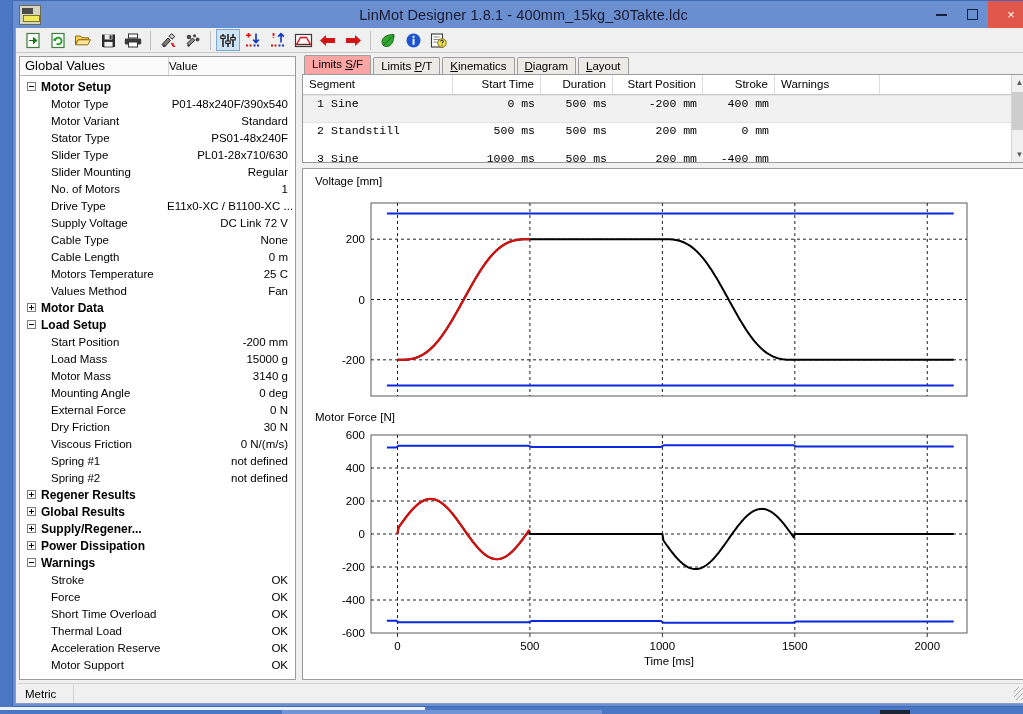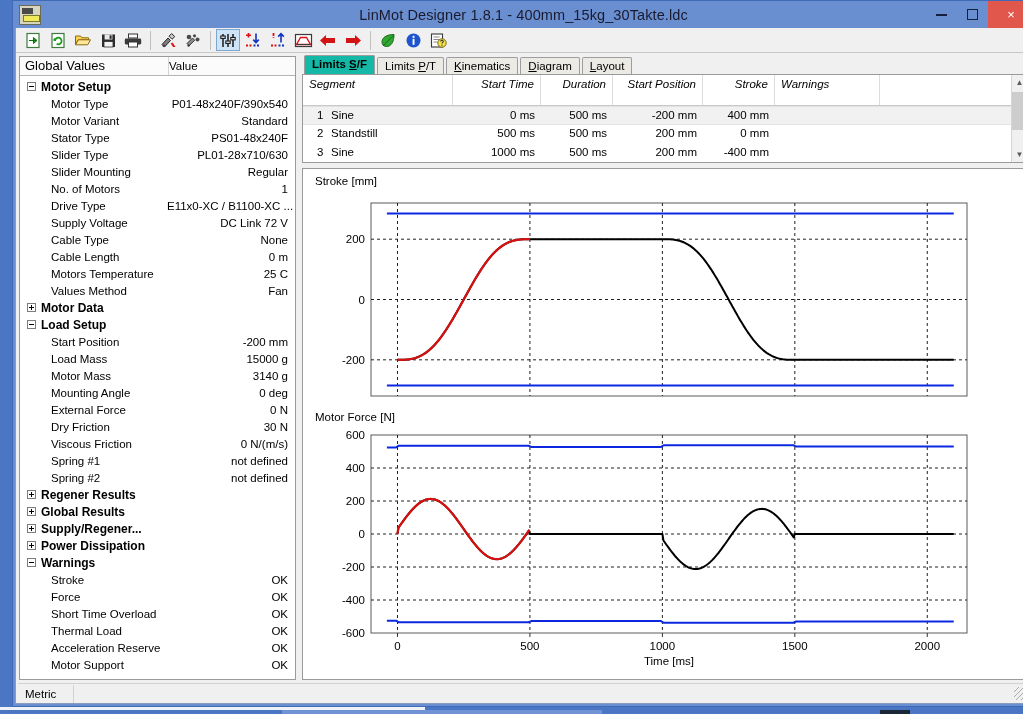--- a/index.html
+++ b/index.html
@@ -118,41 +118,41 @@
   
   #right-panel { flex:1; display:flex; flex-direction:column; min-width:0; padding-right:3px; }
   
   #tab-strip { display:flex; align-items:flex-end; height:18px; padding-left:5px; }
   .tab {
     font-size:11.5px; padding:1px 7px 2px 7px; line-height:14px;
     border:1px solid #9d9d9d; border-bottom:none;
     background:#eceae4; margin-right:2px; color:#000;
     border-radius:2px 2px 0 0; position:relative; top:1px;
   }
-  .tab.selected { background:#14b8a6; top:0; padding-bottom:3px; border-color:#9d9d9d; z-index:2;font-weight:bold; }
+  .tab.selected { background:#fca5a5; top:0; padding-bottom:3px; border-color:#9d9d9d; z-index:2; }
   .tab u { text-decoration:underline; }
   
   #segment-table-wrap {
     height:89px; min-height:89px; margin:0 0 0 3px;
     background:#fff; border:1px solid #9a9a9a;
     display:flex; position:relative; overflow:hidden;
   }
   #segment-table { flex:1; font-size:11.5px; }
-  #seg-head { display:flex; height:31px; border-bottom:1px solid #c9c9c9; background:#fff;font-style:italic; }
+  #seg-head { display:flex; height:20px; border-bottom:1px solid #c9c9c9; background:#fff; }
   #seg-head div {
     line-height:19px; border-right:1px solid #dcdcdc; padding:0 6px; white-space:nowrap;
   }
   .c-seg { width:150px; }
   .c-start { width:88px; text-align:right; }
   .c-dur { width:72px; text-align:right; }
   .c-pos { width:90px; text-align:right; }
   .c-stroke { width:72px; text-align:right; }
   .c-warn { width:105px; }
   .c-rest { flex:1; border-right:none !important; }
-  .seg-row { display:flex; height:19px; }
+  .seg-row { display:flex; height:28px;font-family:Liberation Mono, monospace; }
   .seg-row.selected { background:#f1f1f1; border-top:1px solid #e2e2e2; border-bottom:1px solid #e2e2e2; }
   .seg-row div { line-height:16px; padding:0 6px; white-space:nowrap; }
   .seg-row .c-seg { padding-left:14px; }
   .seg-row .c-seg .num { display:inline-block; width:14px; }
   #seg-scroll {
     width:16px; background:#f0f0f0; border-left:1px solid #d5d5d5;
     display:flex; flex-direction:column; align-items:center;
   }
   .sb-arrow {
     width:15px; height:15px; display:flex; align-items:center; justify-content:center;
@@ -571,21 +571,21 @@
           </div>
           <div id="seg-scroll">
             <div class="sb-arrow">▲</div>
             <div id="sb-thumb"></div>
             <div id="sb-track"></div>
             <div class="sb-arrow">▼</div>
           </div>
         </div>
 
         <div id="chart-panel">
-          <div class="chart-title">Stroke [mm]</div>
+          <div class="chart-title">Voltage [mm]</div>
           <div class="chart-box">
             <svg id="svg-stroke" width="700" height="215" viewBox="0 0 700 215">
                 <rect x="62" y="14" width="596" height="193" fill="#fff" stroke="#5a5a5a" stroke-width="1"></rect>
                 <line x1="62" y1="50.1875" x2="658" y2="50.1875" stroke="#202020" stroke-width="1" stroke-dasharray="3,3"></line>
                 <line x1="62" y1="110.5" x2="658" y2="110.5" stroke="#202020" stroke-width="1" stroke-dasharray="3,3"></line>
                 <line x1="62" y1="170.8125" x2="658" y2="170.8125" stroke="#202020" stroke-width="1" stroke-dasharray="3,3"></line>
                 <line x1="88.4888888888889" y1="14" x2="88.4888888888889" y2="207" stroke="#202020" stroke-width="1" stroke-dasharray="3,3"></line>
                 <line x1="220.93333333333334" y1="14" x2="220.93333333333334" y2="207" stroke="#202020" stroke-width="1" stroke-dasharray="3,3"></line>
                 <line x1="353.3777777777778" y1="14" x2="353.3777777777778" y2="207" stroke="#202020" stroke-width="1" stroke-dasharray="3,3"></line>
                 <line x1="485.82222222222225" y1="14" x2="485.82222222222225" y2="207" stroke="#202020" stroke-width="1" stroke-dasharray="3,3"></line>

